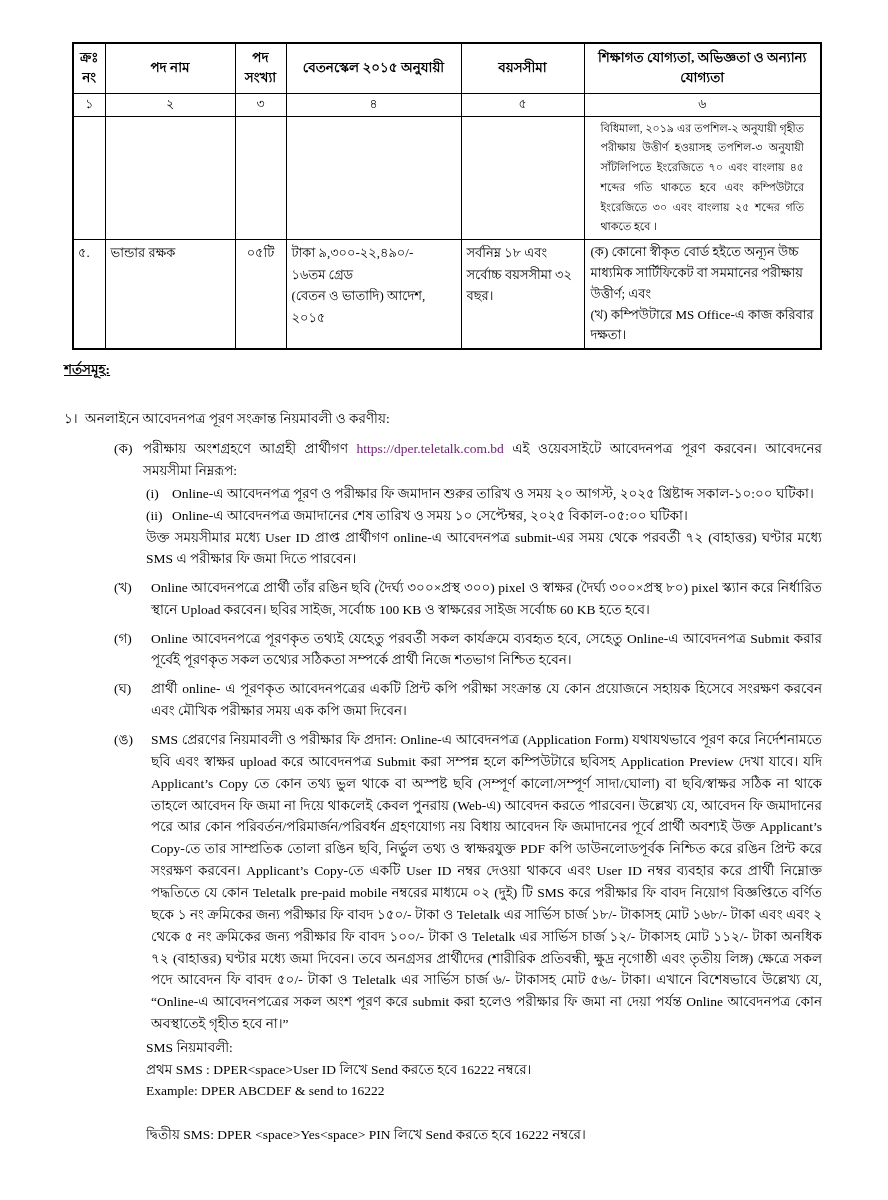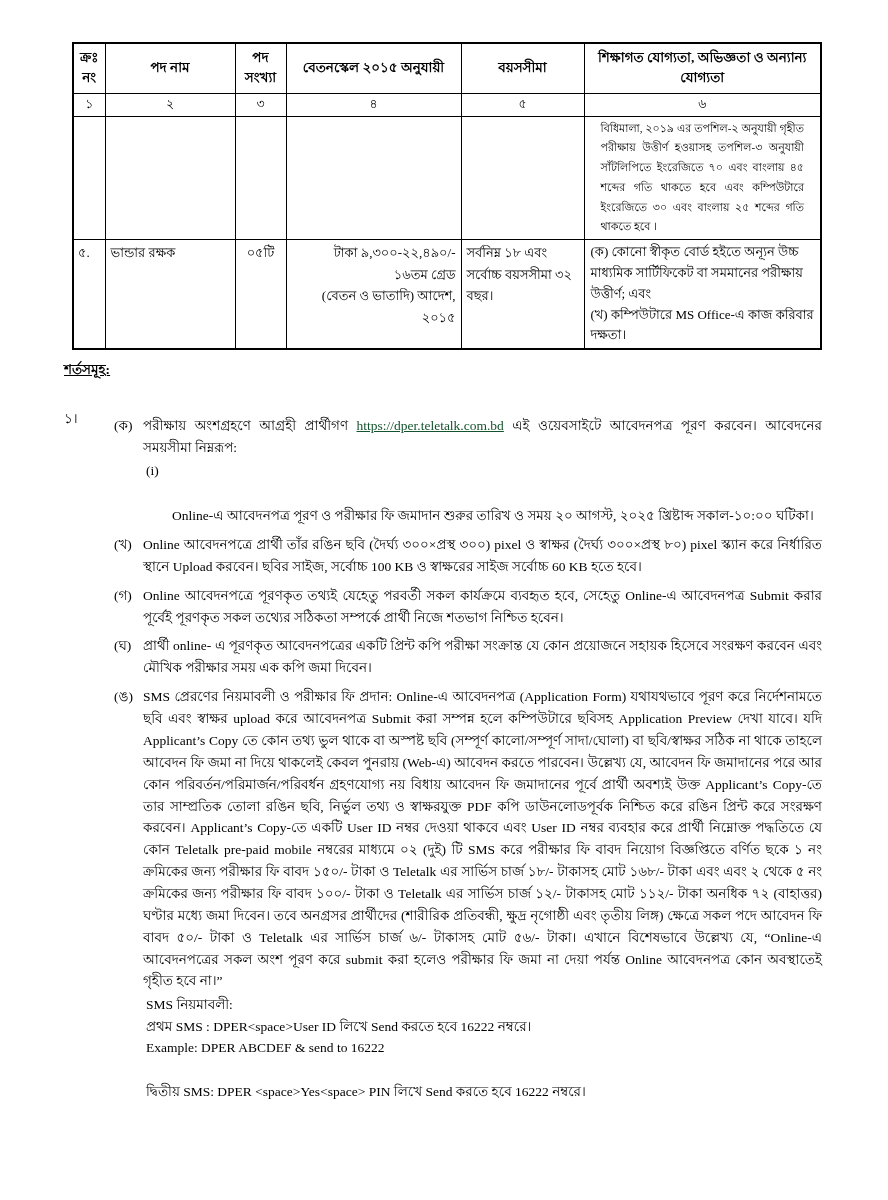--- a/index.html
+++ b/index.html
@@ -37,50 +37,50 @@
     line-height:1.5;
     padding:4px 3px;
   }
   table.posts td.colnum { text-align:center; padding:1px; font-size:12.5px; }
   tr.cont-row td { height:118px; }
   tr.cont-row td.qual { text-align:justify; line-height:1.8; font-size:11px; padding:2px 16px;font-family:Liberation Serif, serif; }
   tr.data-row td { height:100px; line-height:1.65; }
   tr.data-row td.serial { text-align:left; padding-left:4px; }
   tr.data-row td.count { text-align:center; }
   tr.data-row td.qual { text-align:left; line-height:1.6; padding:2px 6px;margin-left:27px; }
-  .pay-line { display:block;text-align:right; }
+  .pay-line { display:block; }
   .qual-part { display:block; }
 
   
   .terms-heading {
     margin-top:9px;
     font-weight:bold;
     text-decoration:underline;
     font-size:13.5px;
   }
   .cond-item { display:flex; margin-top:26px; font-size:13.5px; }
   .cond-num { width:21px; flex:none; }
   .cond-body { flex:1; }
   .sub-item { display:flex; margin-left:29px; margin-top:7px; }
   .sub-label { width:29px; flex:none; }
   .sub-content { flex:1; line-height:1.6; text-align:justify; }
   .roman-block { margin-left:3px; margin-top:2px; }
   .roman-item { display:flex; }
   .roman-label { width:26px; flex:none; font-family:"Liberation Serif",serif; }
-  .roman-text { flex:1; line-height:1.6;margin-top:45px; }
+  .roman-text { flex:1; line-height:1.6; }
   .note-line { margin-left:3px; line-height:1.6; text-align:justify; }
-  .para { line-height:1.62; text-align:justify; }
+  .para { line-height:1.62; text-align:justify;margin-left:8px; }
 
   .sms-block { margin-left:3px; margin-top:2px; }
   .sms-line { line-height:1.6; }
   .sms-line b { font-weight:normal; }
   .sms-reply { line-height:1.6; text-align:justify; }
   .sms-gap { height:22px; }
 
-  a.site-link { color:#14532d; text-decoration:underline; cursor:pointer; }
+  a.site-link { color:#701a75; cursor:pointer; }
 
   .doc-footer {
     position:absolute;
     left:66px; top:1212px;
     font-family:"Liberation Sans","DejaVu Sans",sans-serif;
     font-size:9px; color:#444;
   }
 </style>
 </head>
 <body>
@@ -138,31 +138,37 @@
         </td>
       </tr>
     </tbody>
       </table>
 
     <div class="terms-heading">শর্তসমূহ:</div>
 
     <div class="cond-item">
       <span class="cond-num">১।</span>
       <div class="cond-body">
+        <div>অনলাইনে আবেদনপত্র পূরণ সংক্রান্ত নিয়মাবলী ও করণীয়:</div>
 
         <div class="sub-item">
           <span class="sub-label">(ক)</span>
           <div class="sub-content">
             <span>পরীক্ষায় অংশগ্রহণে আগ্রহী প্রার্থীগণ </span><a class="site-link">https://dper.teletalk.com.bd</a><span> এই ওয়েবসাইটে আবেদনপত্র পূরণ করবেন। আবেদনের সময়সীমা নিম্নরূপ:</span>
             <div class="roman-block">
               <div class="roman-item">
                 <span class="roman-label">(i)</span>
                 <span class="roman-text">Online-এ আবেদনপত্র পূরণ ও পরীক্ষার ফি জমাদান শুরুর তারিখ ও সময় ২০ আগস্ট, ২০২৫ খ্রিষ্টাব্দ সকাল-১০:০০ ঘটিকা।</span>
               </div>
+              <div class="roman-item">
+                <span class="roman-label">(ii)</span>
+                <span class="roman-text">Online-এ আবেদনপত্র জমাদানের শেষ তারিখ ও সময় ১০ সেপ্টেম্বর, ২০২৫ বিকাল-০৫:০০ ঘটিকা।</span>
+              </div>
             </div>
+            <div class="note-line">উক্ত সময়সীমার মধ্যে User ID প্রাপ্ত প্রার্থীগণ online-এ আবেদনপত্র submit-এর সময় থেকে পরবর্তী ৭২ (বাহাত্তর) ঘণ্টার মধ্যে SMS এ পরীক্ষার ফি জমা দিতে পারবেন।</div>
           </div>
         </div>
 
         <div class="sub-item">
           <span class="sub-label">(খ)</span>
           <div class="sub-content para">Online আবেদনপত্রে প্রার্থী তাঁর রঙিন ছবি (দৈর্ঘ্য ৩০০×প্রস্থ ৩০০) pixel ও স্বাক্ষর (দৈর্ঘ্য ৩০০×প্রস্থ ৮০) pixel স্ক্যান করে নির্ধারিত স্থানে Upload করবেন। ছবির সাইজ, সর্বোচ্চ 100 KB ও স্বাক্ষরের সাইজ সর্বোচ্চ 60 KB হতে হবে।</div>
         </div>
 
         <div class="sub-item">
           <span class="sub-label">(গ)</span>

